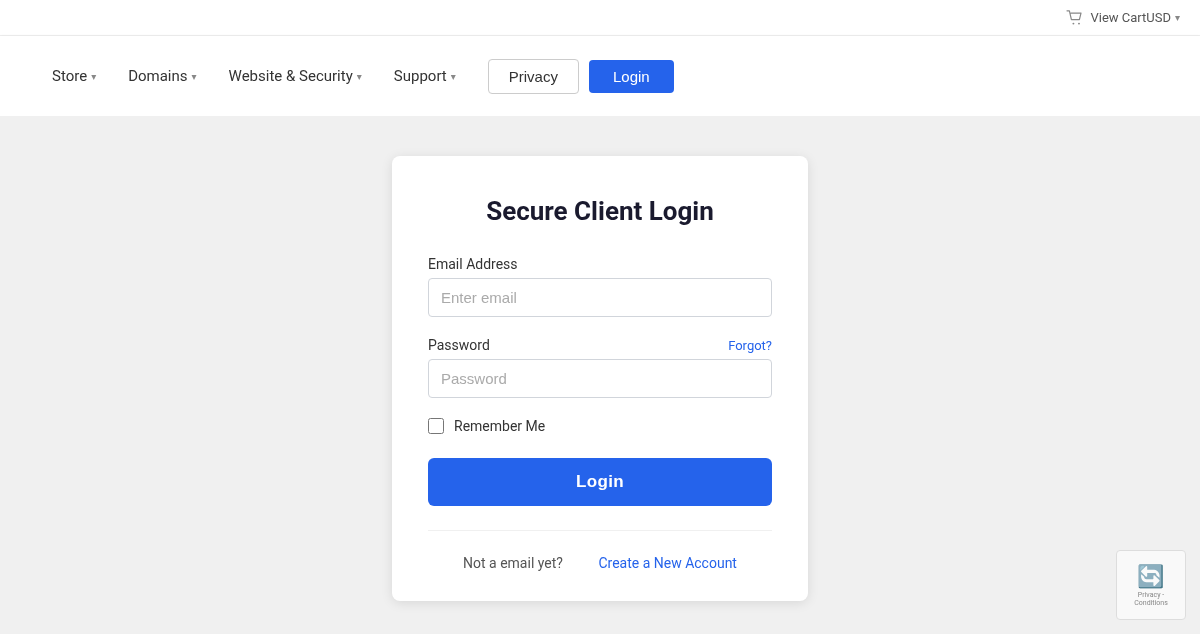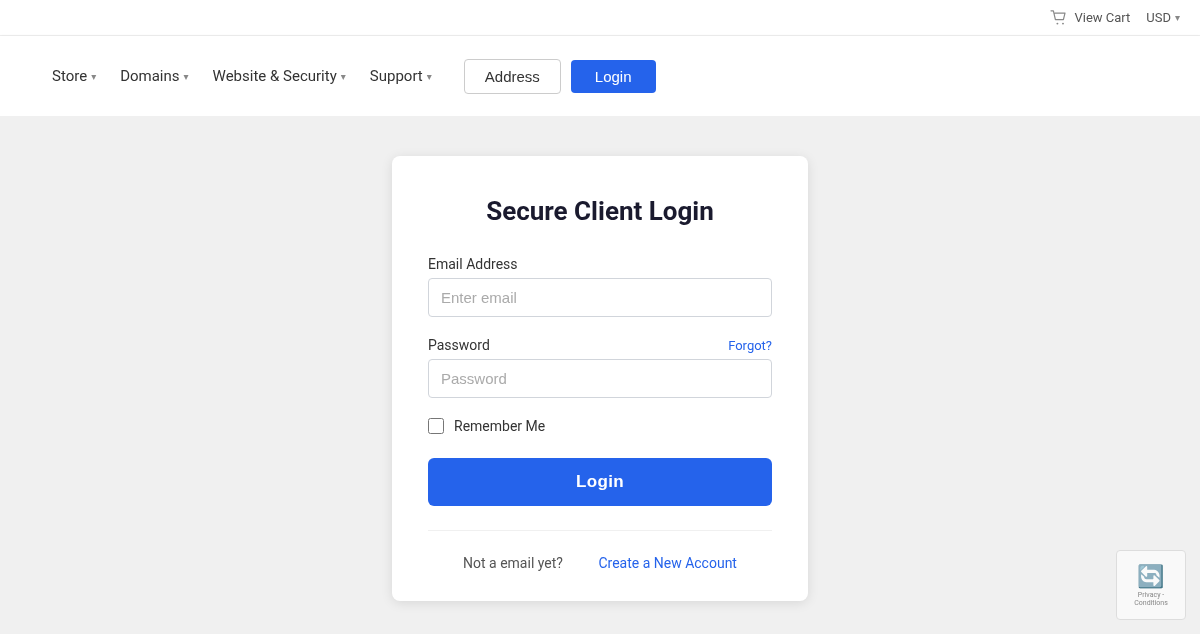--- a/index.html
+++ b/index.html
@@ -13,21 +13,20 @@
       justify-content: flex-end;
       align-items: center;
       padding: 0 20px;
       height: 36px;
       font-size: 13px;
       color: #555;
     }
     .topbar-right {
       display: flex;
       align-items: center;
-      gap: 16px;
     }
     .view-cart {
       display: flex;
       align-items: center;
       gap: 6px;
       color: #555;
       text-decoration: none;
       cursor: pointer;
     }
     .cart-icon {
@@ -57,20 +56,21 @@
       height: 80px;
     }
     .logo {
       display: flex;
       align-items: center;
       margin-right: auto;
     }
     .nav-links {
       display: flex;
       align-items: center;
+      gap: 8px;
       margin-right: 20px;
     }
     .nav-item {
       display: flex;
       align-items: center;
       gap: 4px;
       padding: 8px 12px;
       color: #333;
       font-size: 15px;
       cursor: pointer;
@@ -274,21 +274,21 @@
       <span>Website &amp; Security</span>
       <span class="nav-chevron">▾</span>
     </a>
     <a class="nav-item">
       <span>Support</span>
       <span class="nav-chevron">▾</span>
     </a>
   </div>
 
   <div class="nav-actions">
-    <button class="btn-register">Address</button>
+    <button class="btn-register">Privacy</button>
     <button class="btn-login-nav">Login</button>
   </div>
 </nav>
 
 <div class="main">
   <div class="login-card">
     <h1 class="login-title">Secure Client Login</h1>
 
     <div class="form-group">
       <label class="form-label">Email Address</label>

